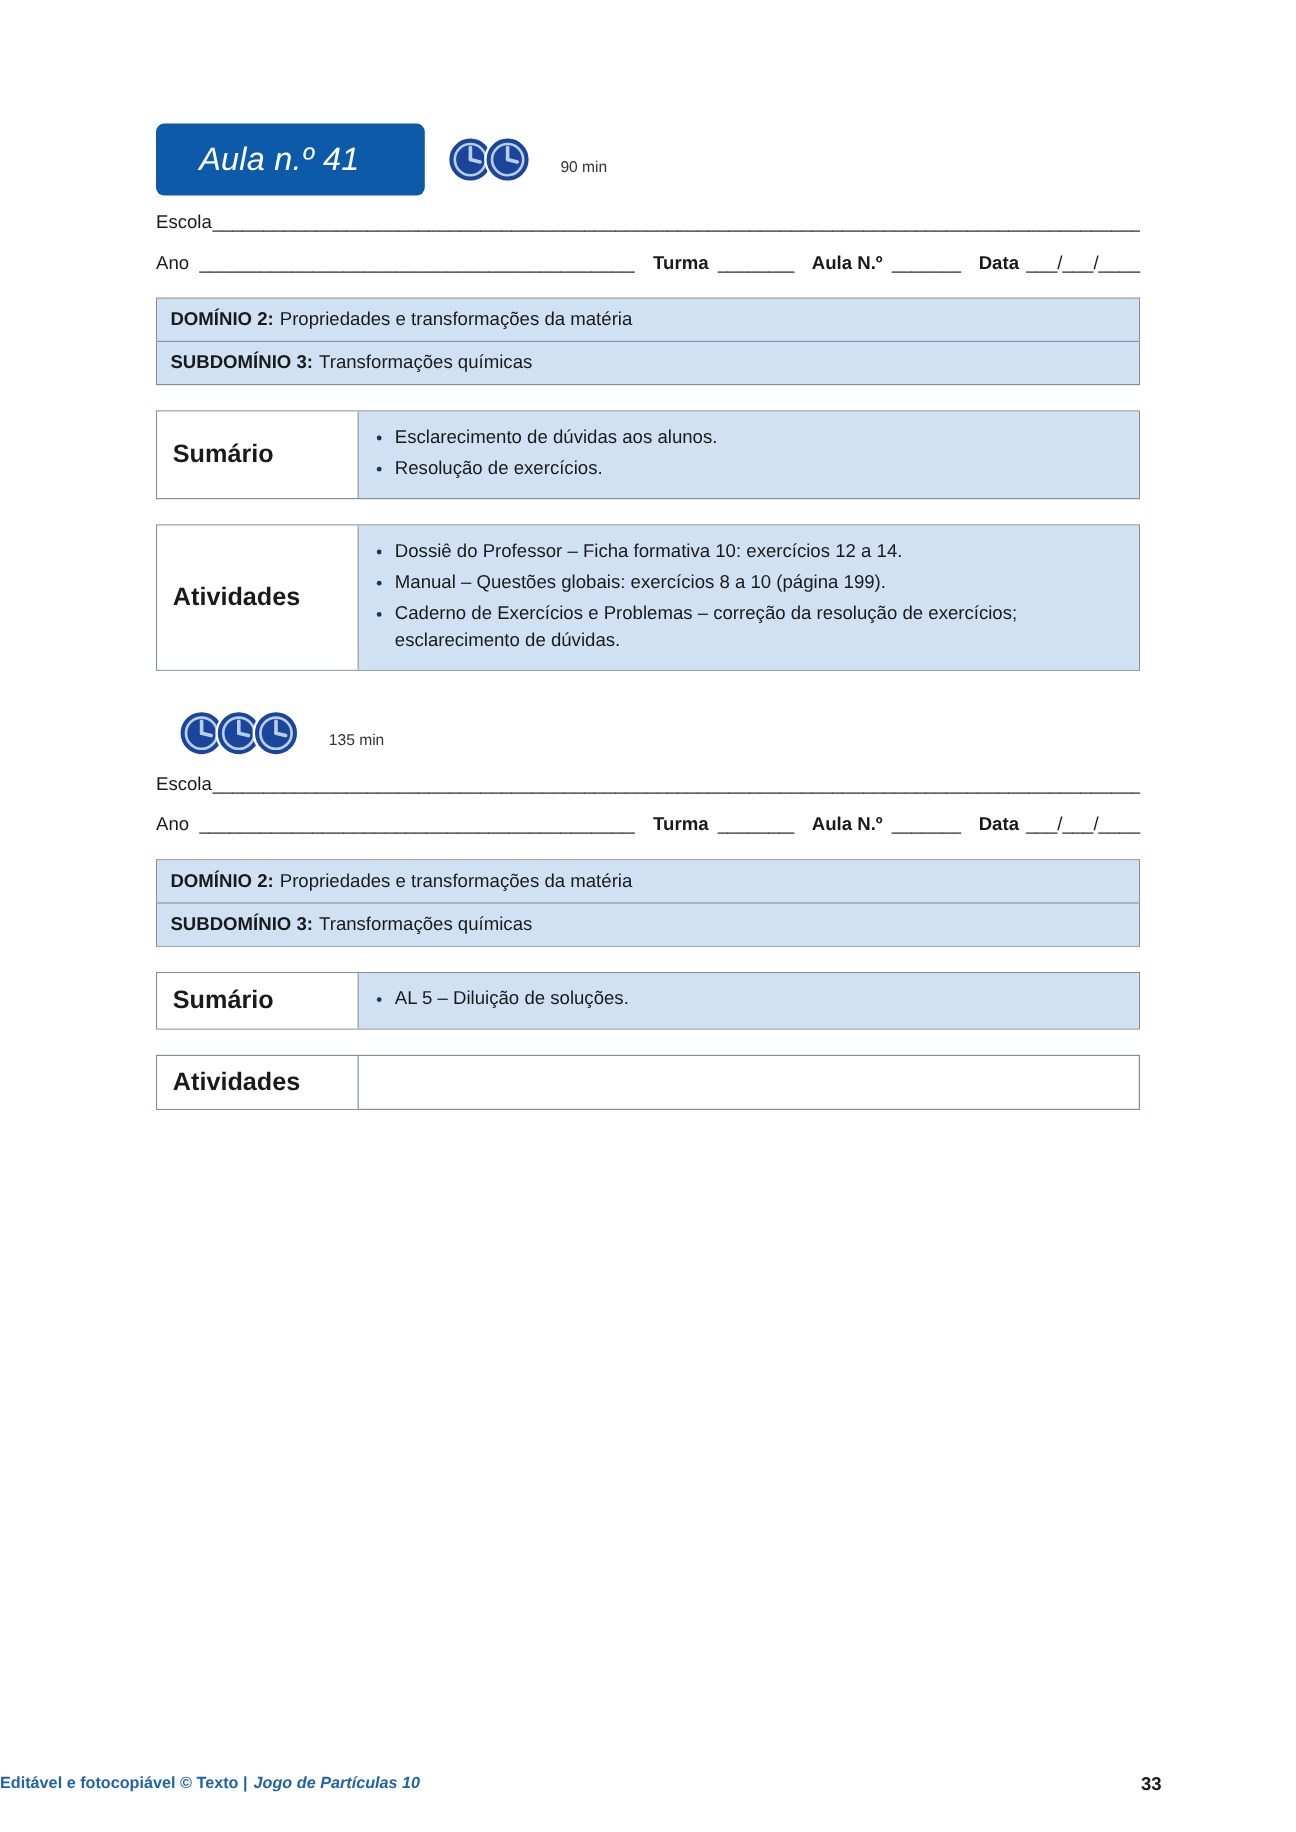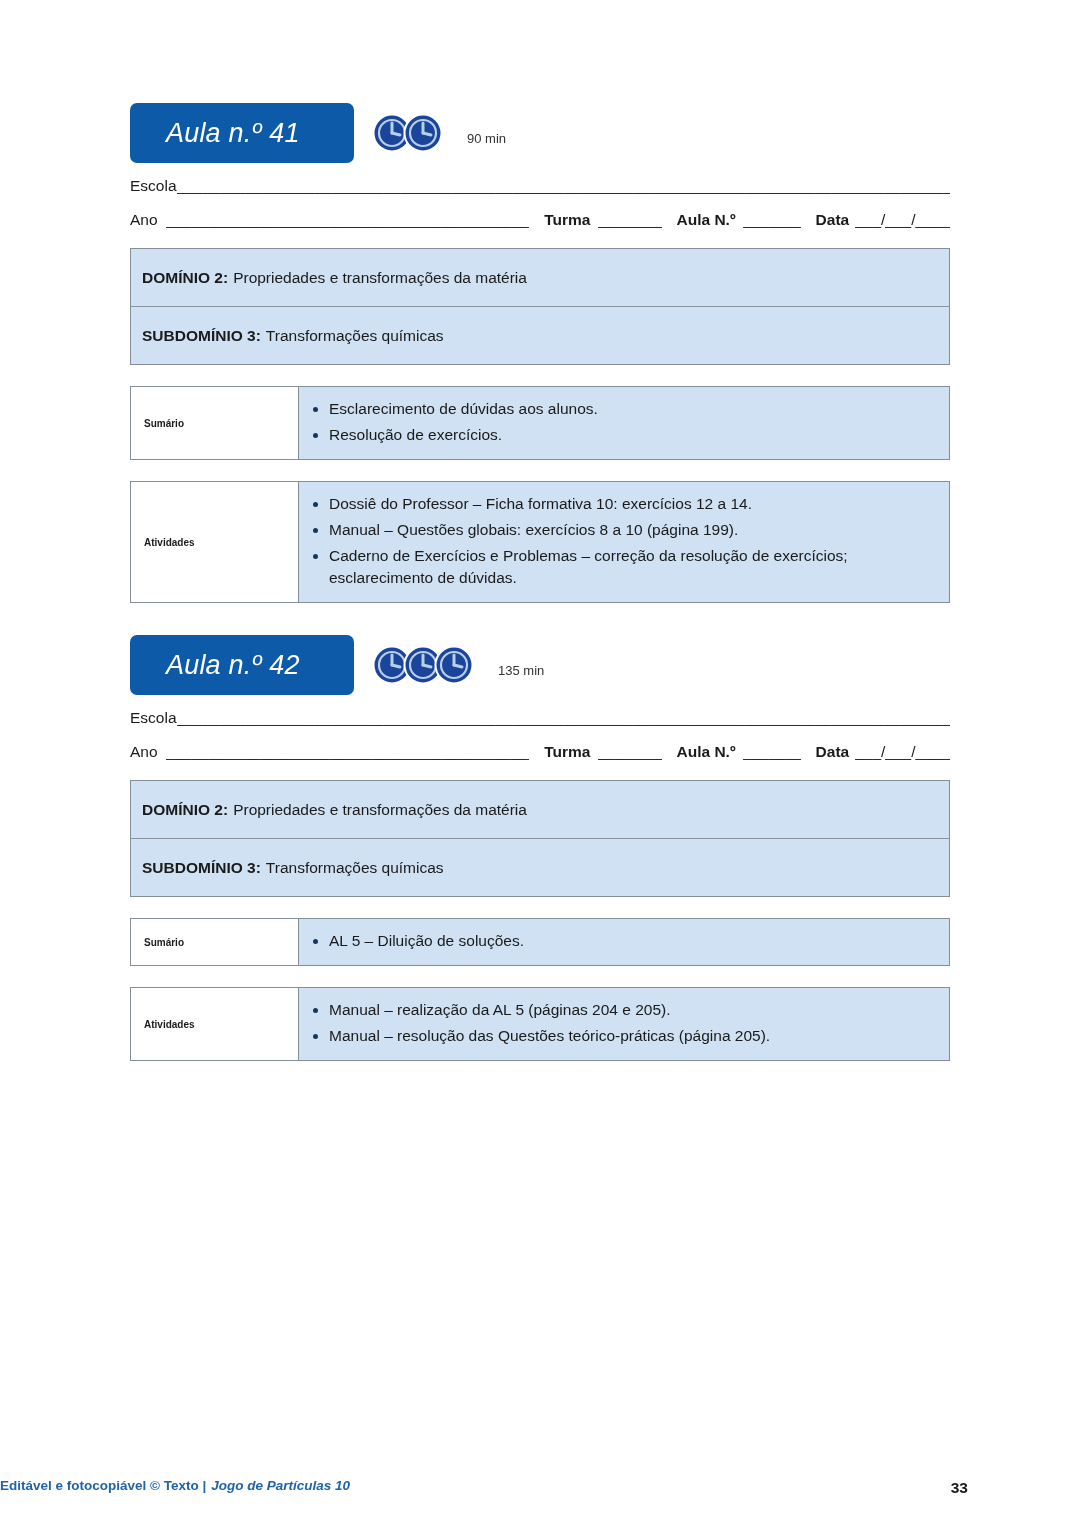--- a/index.html
+++ b/index.html
@@ -40,31 +40,31 @@
     color:#1a1a1a;
   }
   .blank.grow { flex:1; }
   .blank.w-turma { width:64px; margin-left:7px; }
   .blank.w-aula  { width:58px; margin-left:7px; }
   .gap-lbl { margin-left:15px; }
   .date-blank { margin-left:6px; white-space:nowrap; }
 
   
   .domain-table { border:1px solid #848e98; margin-top:17px; }
-  .domain-row { background:#cfe1f3; padding:18px 11px; font-size:15.5px; line-height:21px; }
+  .domain-row { background:#cfe1f3; padding:7px 11px; font-size:15.5px; line-height:21px; }
   .domain-row + .domain-row { border-top:1px solid #8a949d; }
   .domain-row b { margin-right:5px; }
 
   
   .info-table { display:flex; border:1px solid #848e98; margin-top:21px; }
   .info-label {
     width:168px; min-width:168px; box-sizing:border-box;
     background:#ffffff; border-right:1px solid #848e98;
     display:flex; align-items:center;
-    padding:10px 13px; font-weight:bold; font-size:10px;
+    padding:10px 13px; font-weight:bold; font-size:21px;
   }
   .info-content { flex:1; background:#cfe1f3; padding:6px 14px 8px 6px; }
   .info-content ul { margin:5px 0; padding-left:24px; }
   .info-content li { font-size:15.5px; line-height:22px; margin:4px 0; }
   .info-content li::marker { color:#17365d; }
 
   .lesson-2 { margin-top:32px; }
 
   
   .footer {
@@ -155,23 +155,20 @@
           <li>Caderno de Exercícios e Problemas – correção da resolução de exercícios; esclarecimento de dúvidas.</li>
         </ul>
       </div>
     </div>
 
   </div>
 
   <div class="lesson lesson-2">
 
     <div class="lesson-header">
-      <div class="title-box">
-        <span>Aula n.º 42</span>
-      </div>
       <div class="clocks">
         <span class="clock">
           <svg viewBox="0 0 40 40" width="40" height="40">
             <circle cx="20" cy="20" r="18.5" fill="#1b449b" stroke="#ffffff" stroke-width="2"></circle>
             <circle cx="20" cy="20" r="13" fill="none" stroke="#b8cfe8" stroke-width="2.2"></circle>
             <line x1="20" y1="20" x2="20" y2="10" stroke="#b8cfe8" stroke-width="3" stroke-linecap="round"></line>
             <line x1="20" y1="20" x2="28" y2="22" stroke="#b8cfe8" stroke-width="3" stroke-linecap="round"></line>
           </svg>
         </span>
         <span class="clock">
@@ -223,26 +220,20 @@
       <div class="info-label">Sumário</div>
       <div class="info-content">
         <ul>
           <li>AL 5 – Diluição de soluções.</li>
         </ul>
       </div>
     </div>
 
     <div class="info-table">
       <div class="info-label">Atividades</div>
-      <div class="info-content">
-        <ul>
-          <li>Manual – realização da AL 5 (páginas 204 e 205).</li>
-          <li>Manual – resolução das Questões teórico-práticas (página 205).</li>
-        </ul>
-      </div>
     </div>
 
   </div>
 
 </div>
 
 <div class="footer">
   <span class="credit">Editável e fotocopiável © Texto |</span>
   <span class="book">Jogo de Partículas 10</span>
 </div>

